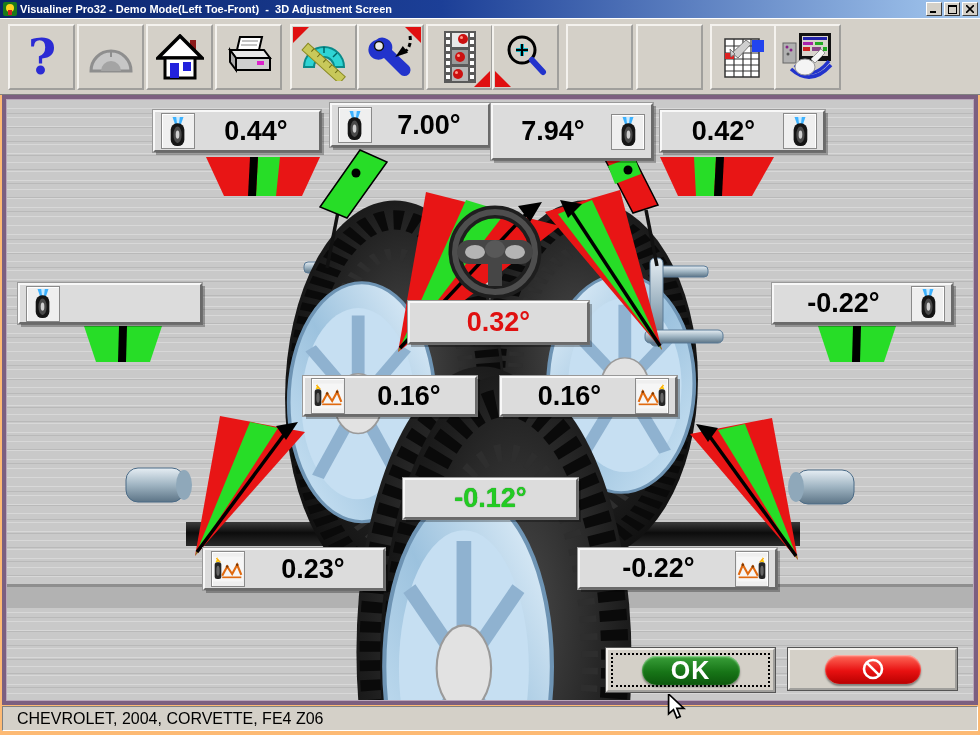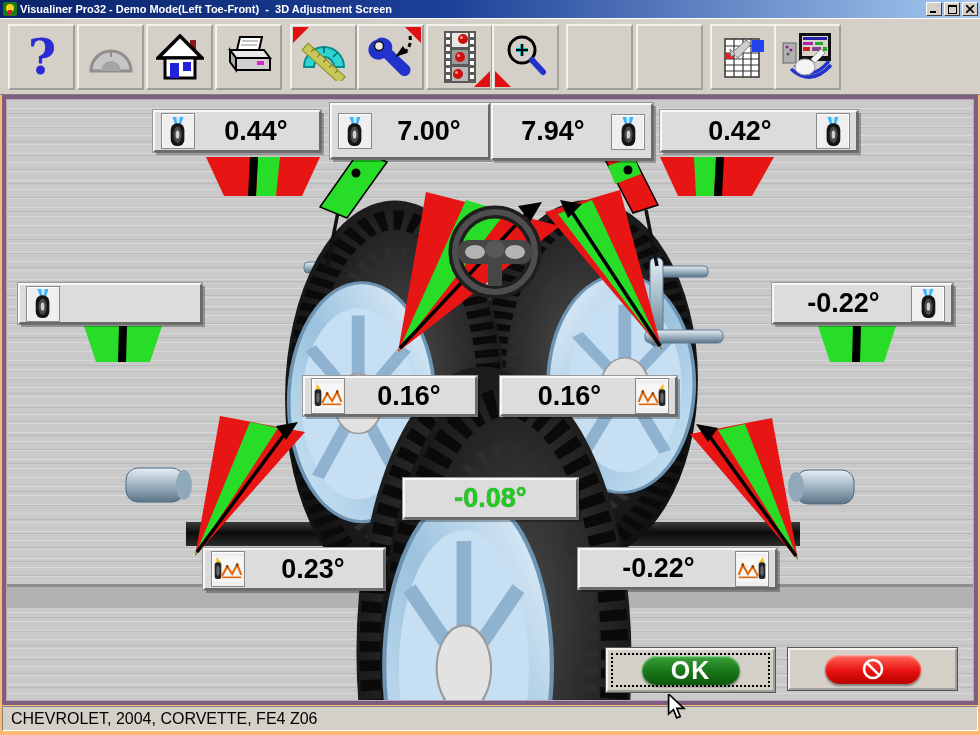--- a/index.html
+++ b/index.html
@@ -55,21 +55,21 @@
   .bigbtn .focusring{position:absolute;inset:3px;border:2px dotted #000;pointer-events:none;}
   .pill{border-radius:15px;display:flex;align-items:center;justify-content:center;}
   .pill.ok{width:98px;height:29px;background:linear-gradient(#3aa03a,#177517 55%,#0c570c);
     color:#fff;font-size:25px;font-weight:bold;letter-spacing:1px;
     box-shadow:inset 0 1px 2px #9fdd9f,0 2px 2px rgba(0,0,0,.4);}
   .pill.no{width:96px;height:29px;background:linear-gradient(#ff6a5a,#e81111 55%,#b80000);
     box-shadow:inset 0 1px 2px #ffc0b8,0 2px 2px rgba(0,0,0,.4);}
   
   .statusbar{position:absolute;left:2px;top:706px;width:976px;height:25px;background:#d4d0c8;
     border:1px solid;border-color:#808080 #fff #fff #808080;box-sizing:border-box;
-    display:flex;align-items:center;padding-left:8px;font-size:16px;color:#000;}
+    display:flex;align-items:center;padding-left:14px;font-size:16px;color:#000;}
   .cursor{position:absolute;z-index:9;pointer-events:none;}
 </style>
 </head>
 <body>
 
 <div class="app">
 
   <svg width="0" height="0" style="position:absolute" aria-hidden="true">
     <defs>
       <radialGradient id="tire" cx="45%" cy="42%" r="70%">
@@ -431,37 +431,37 @@
   <div class="main-frame"></div>
 
   <div class="vbox" style="left:153px;top:110px;width:168px;height:42px">
     <span class="mini-icon">
         <svg width="24" height="31">
           <use href="#ico-tire"></use>
         </svg>
       </span>
     <span class="val">0.44°</span>
   </div>
-  <div class="vbox" style="left:330px;top:103px;width:160px;height:56px">
+  <div class="vbox" style="left:330px;top:103px;width:160px;height:44px">
     <span class="mini-icon">
         <svg width="24" height="31">
           <use href="#ico-tire"></use>
         </svg>
       </span>
     <span class="val">7.00°</span>
   </div>
   <div class="vbox" style="left:491px;top:103px;width:162px;height:57px">
     <span class="val">7.94°</span>
     <span class="mini-icon flip">
         <svg width="24" height="31">
           <use href="#ico-tire"></use>
         </svg>
       </span>
   </div>
-  <div class="vbox" style="left:660px;top:110px;width:198px;height:42px">
+  <div class="vbox" style="left:660px;top:110px;width:165px;height:42px">
     <span class="val">0.42°</span>
     <span class="mini-icon flip">
         <svg width="24" height="31">
           <use href="#ico-tire"></use>
         </svg>
       </span>
   </div>
   <div class="vbox" style="left:18px;top:283px;width:184px;height:41px">
     <span class="mini-icon">
         <svg width="24" height="31">
@@ -470,38 +470,41 @@
       </span>
   </div>
   <div class="vbox" style="left:772px;top:283px;width:181px;height:41px">
     <span class="val">-0.22°</span>
     <span class="mini-icon flip">
         <svg width="24" height="31">
           <use href="#ico-tire"></use>
         </svg>
       </span>
   </div>
+  <div class="vbox" style="left:408px;top:301px;width:181px;height:43px">
+    <span class="val red">0.32°</span>
+  </div>
   <div class="vbox" style="left:303px;top:376px;width:174px;height:40px">
     <span class="mini-icon">
         <svg width="30" height="26">
           <use href="#ico-susp"></use>
         </svg>
       </span>
     <span class="val">0.16°</span>
   </div>
   <div class="vbox" style="left:500px;top:376px;width:177px;height:40px">
     <span class="val">0.16°</span>
     <span class="mini-icon flip">
         <svg width="30" height="26">
           <use href="#ico-susp"></use>
         </svg>
       </span>
   </div>
   <div class="vbox" style="left:403px;top:478px;width:175px;height:41px">
-    <span class="val green">-0.08°</span>
+    <span class="val green">-0.12°</span>
   </div>
   <div class="vbox" style="left:203px;top:548px;width:182px;height:42px">
     <span class="mini-icon">
         <svg width="30" height="26">
           <use href="#ico-susp"></use>
         </svg>
       </span>
     <span class="val">0.23°</span>
   </div>
   <div class="vbox" style="left:578px;top:548px;width:199px;height:41px">

